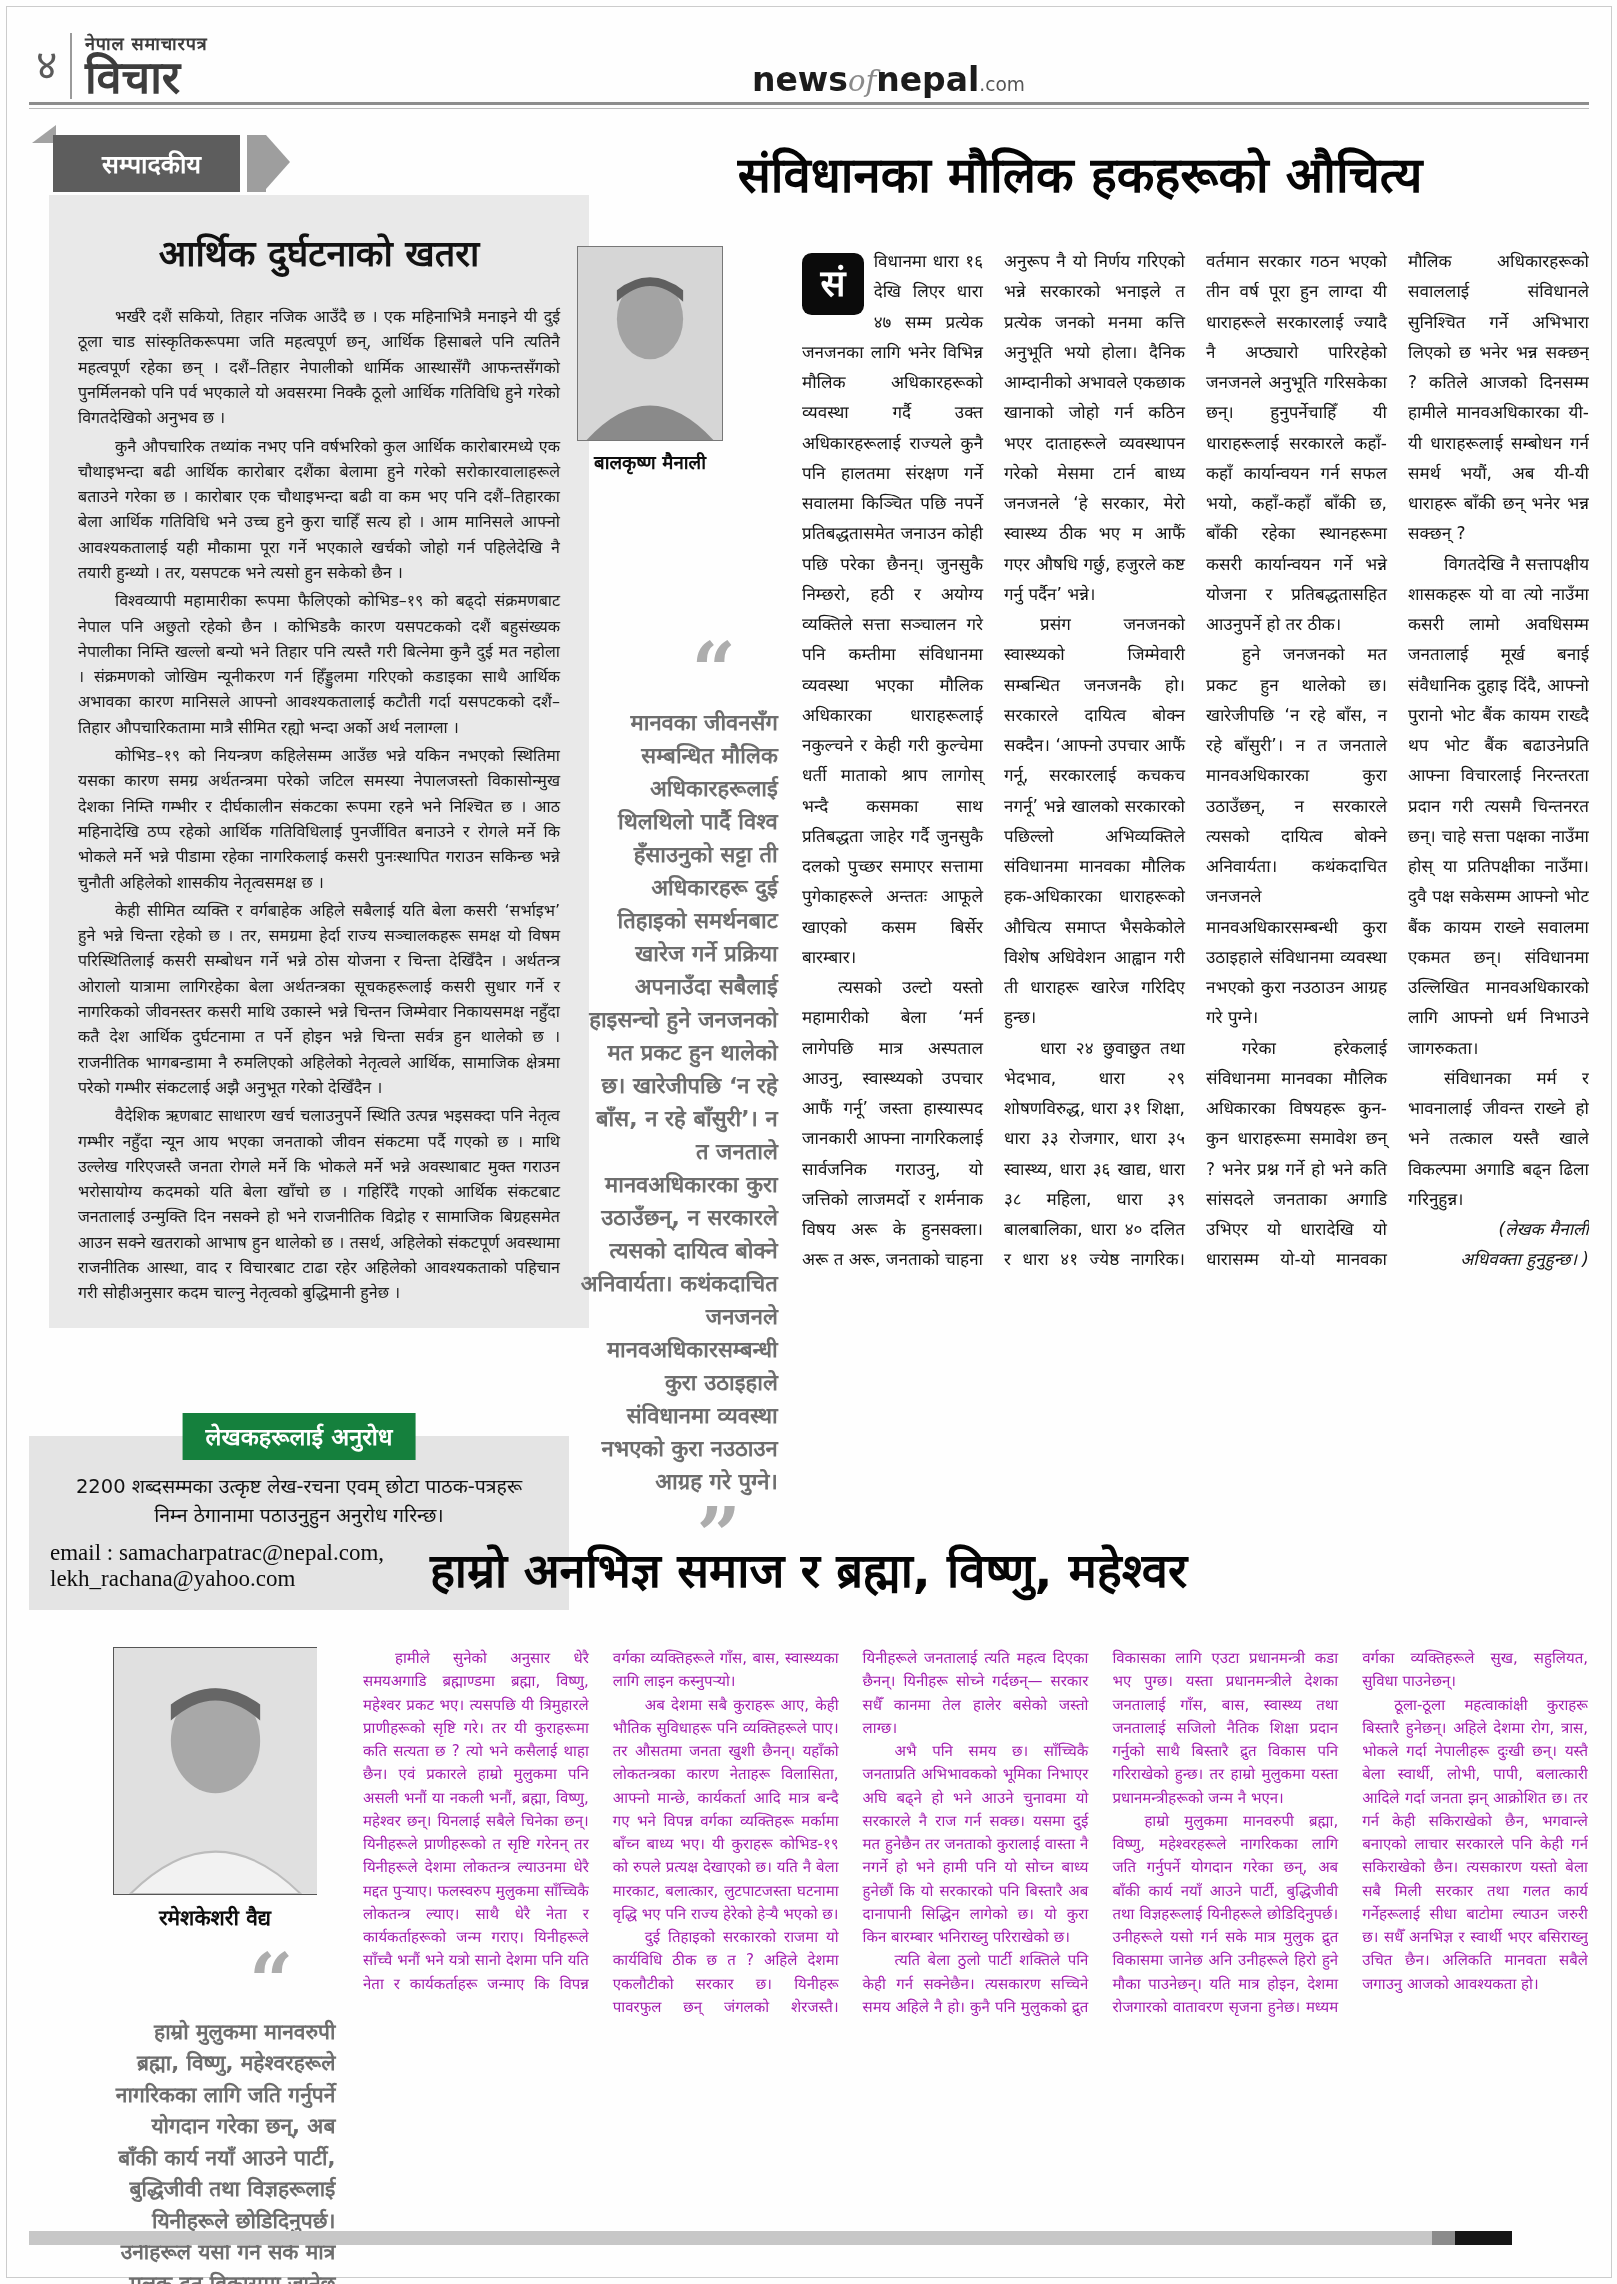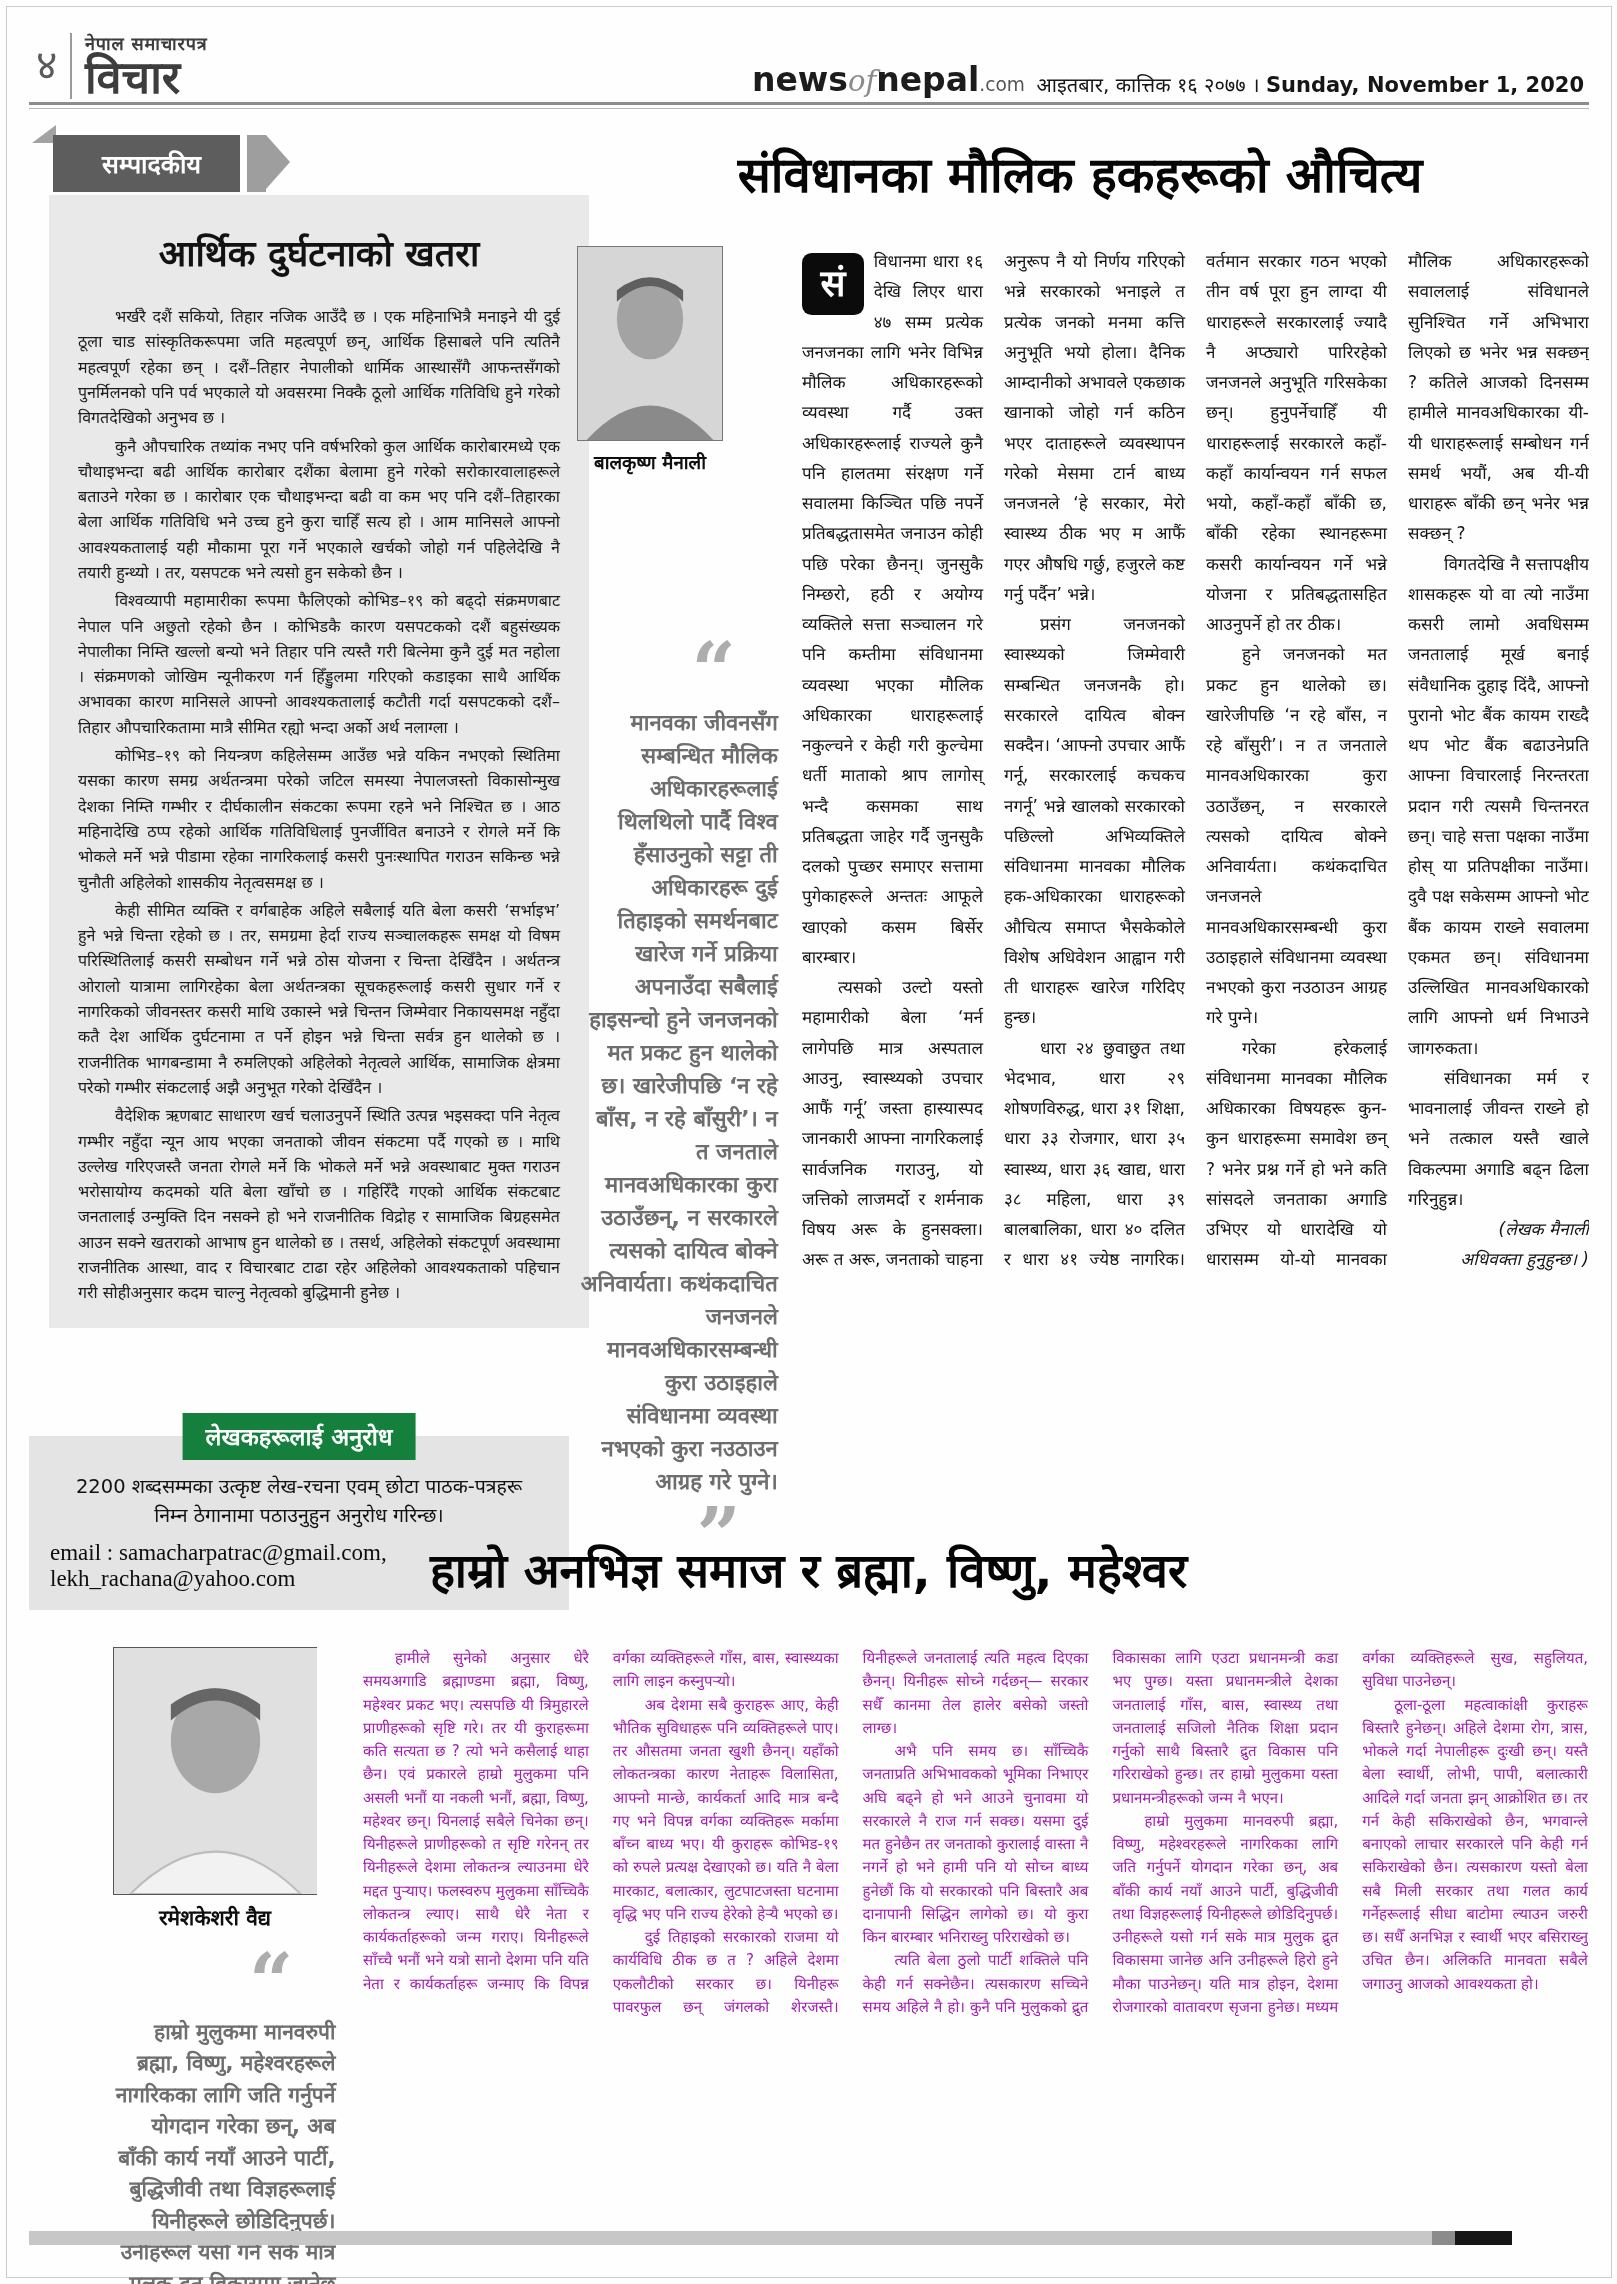--- a/index.html
+++ b/index.html
@@ -99,21 +99,20 @@
 
   <div class="hdr-left">
     <div class="pageno">४</div>
     <div class="vline"></div>
     <div>
       <div class="mast-small">नेपाल समाचारपत्र</div>
       <div class="mast-big">विचार</div>
     </div>
   </div>
   <div class="logo"><span class="lg-b">news</span><span class="lg-i">of</span><span class="lg-b">nepal</span><span class="lg-s">.com</span></div>
-  <div class="dateline"><span>आइतबार, कात्तिक १६ २०७७ ।</span> <b>Sunday, November 1, 2020</b></div>
   <div class="double-rule"></div>
 
   <div class="ed-ribbon-wrap">
     <div class="ed-fold"></div>
     <div class="ed-ribbon"><span>सम्पादकीय</span>
       <span class="ed-arrow-rect"></span>
       <span class="ed-arrow-tri"></span>
     </div>
   </div>
   <div class="ed-box">
@@ -123,21 +122,21 @@
     <p>विश्वव्यापी महामारीका रूपमा फैलिएको कोभिड–१९ को बढ्दो संक्रमणबाट नेपाल पनि अछुतो रहेको छैन । कोभिडकै कारण यसपटकको दशैं बहुसंख्यक नेपालीका निम्ति खल्लो बन्यो भने तिहार पनि त्यस्तै गरी बित्नेमा कुनै दुई मत नहोला । संक्रमणको जोखिम न्यूनीकरण गर्न हिँड्डुलमा गरिएको कडाइका साथै आर्थिक अभावका कारण मानिसले आफ्नो आवश्यकतालाई कटौती गर्दा यसपटकको दशैं–तिहार औपचारिकतामा मात्रै सीमित रह्यो भन्दा अर्को अर्थ नलाग्ला ।</p>
     <p>कोभिड–१९ को नियन्त्रण कहिलेसम्म आउँछ भन्ने यकिन नभएको स्थितिमा यसका कारण समग्र अर्थतन्त्रमा परेको जटिल समस्या नेपालजस्तो विकासोन्मुख देशका निम्ति गम्भीर र दीर्घकालीन संकटका रूपमा रहने भने निश्चित छ । आठ महिनादेखि ठप्प रहेको आर्थिक गतिविधिलाई पुनर्जीवित बनाउने र रोगले मर्ने कि भोकले मर्ने भन्ने पीडामा रहेका नागरिकलाई कसरी पुनःस्थापित गराउन सकिन्छ भन्ने चुनौती अहिलेको शासकीय नेतृत्वसमक्ष छ ।</p>
     <p>केही सीमित व्यक्ति र वर्गबाहेक अहिले सबैलाई यति बेला कसरी ‘सर्भाइभ’ हुने भन्ने चिन्ता रहेको छ । तर, समग्रमा हेर्दा राज्य सञ्चालकहरू समक्ष यो विषम परिस्थितिलाई कसरी सम्बोधन गर्ने भन्ने ठोस योजना र चिन्ता देखिँदैन । अर्थतन्त्र ओरालो यात्रामा लागिरहेका बेला अर्थतन्त्रका सूचकहरूलाई कसरी सुधार गर्ने र नागरिकको जीवनस्तर कसरी माथि उकास्ने भन्ने चिन्तन जिम्मेवार निकायसमक्ष नहुँदा कतै देश आर्थिक दुर्घटनामा त पर्ने होइन भन्ने चिन्ता सर्वत्र हुन थालेको छ । राजनीतिक भागबन्डामा नै रुमलिएको अहिलेको नेतृत्वले आर्थिक, सामाजिक क्षेत्रमा परेको गम्भीर संकटलाई अझै अनुभूत गरेको देखिँदैन ।</p>
     <p>वैदेशिक ऋणबाट साधारण खर्च चलाउनुपर्ने स्थिति उत्पन्न भइसक्दा पनि नेतृत्व गम्भीर नहुँदा न्यून आय भएका जनताको जीवन संकटमा पर्दै गएको छ । माथि उल्लेख गरिएजस्तै जनता रोगले मर्ने कि भोकले मर्ने भन्ने अवस्थाबाट मुक्त गराउन भरोसायोग्य कदमको यति बेला खाँचो छ । गहिरिँदै गएको आर्थिक संकटबाट जनतालाई उन्मुक्ति दिन नसक्ने हो भने राजनीतिक विद्रोह र सामाजिक बिग्रहसमेत आउन सक्ने खतराको आभाष हुन थालेको छ । तसर्थ, अहिलेको संकटपूर्ण अवस्थामा राजनीतिक आस्था, वाद र विचारबाट टाढा रहेर अहिलेको आवश्यकताको पहिचान गरी सोहीअनुसार कदम चाल्नु नेतृत्वको बुद्धिमानी हुनेछ ।</p>
   </div>
 
   <div class="notice">
     <div class="notice-tab">लेखकहरूलाई अनुरोध</div>
     <div class="notice-line">2200 शब्दसम्मका उत्कृष्ट लेख-रचना एवम् छोटा पाठक-पत्रहरू</div>
     <div class="notice-line">निम्न ठेगानामा पठाउनुहुन अनुरोध गरिन्छ।</div>
-    <div class="notice-email">email : samacharpatrac@gmail.com, lekh_rachana@yahoo.com</div>
+    <div class="notice-email">email : samacharpatrac@nepal.com, lekh_rachana@yahoo.com</div>
   </div>
 
   <div class="main-headline">संविधानका मौलिक हकहरूको औचित्य</div>
   <div class="main-art">
     <div class="rail">
       <div class="photo-1">
         <svg width="144" height="193" viewBox="0 0 100 134" preserveAspectRatio="none">
           <rect x="0" y="0" width="100" height="134" fill="#d6d6d6"></rect>
           <ellipse cx="50" cy="50" rx="23" ry="28" fill="#a3a3a3"></ellipse>
           <path d="M27 38 Q50 16 73 38 L73 30 Q50 12 27 30 Z" fill="#5f5f5f"></path>

